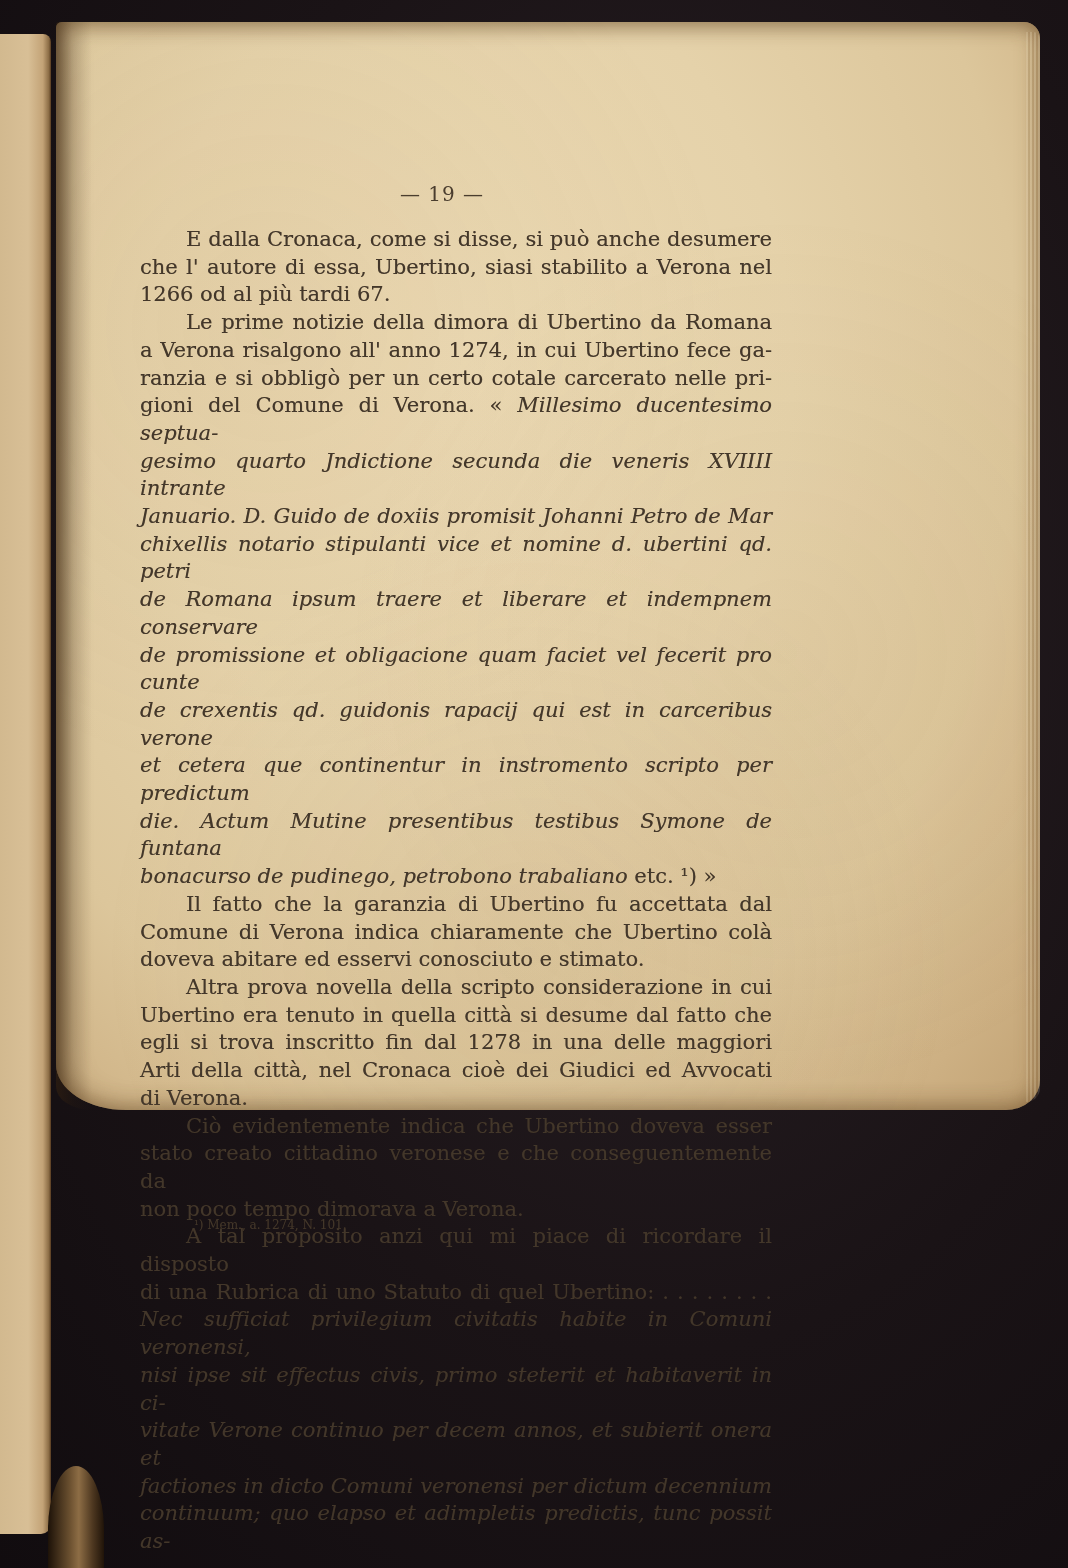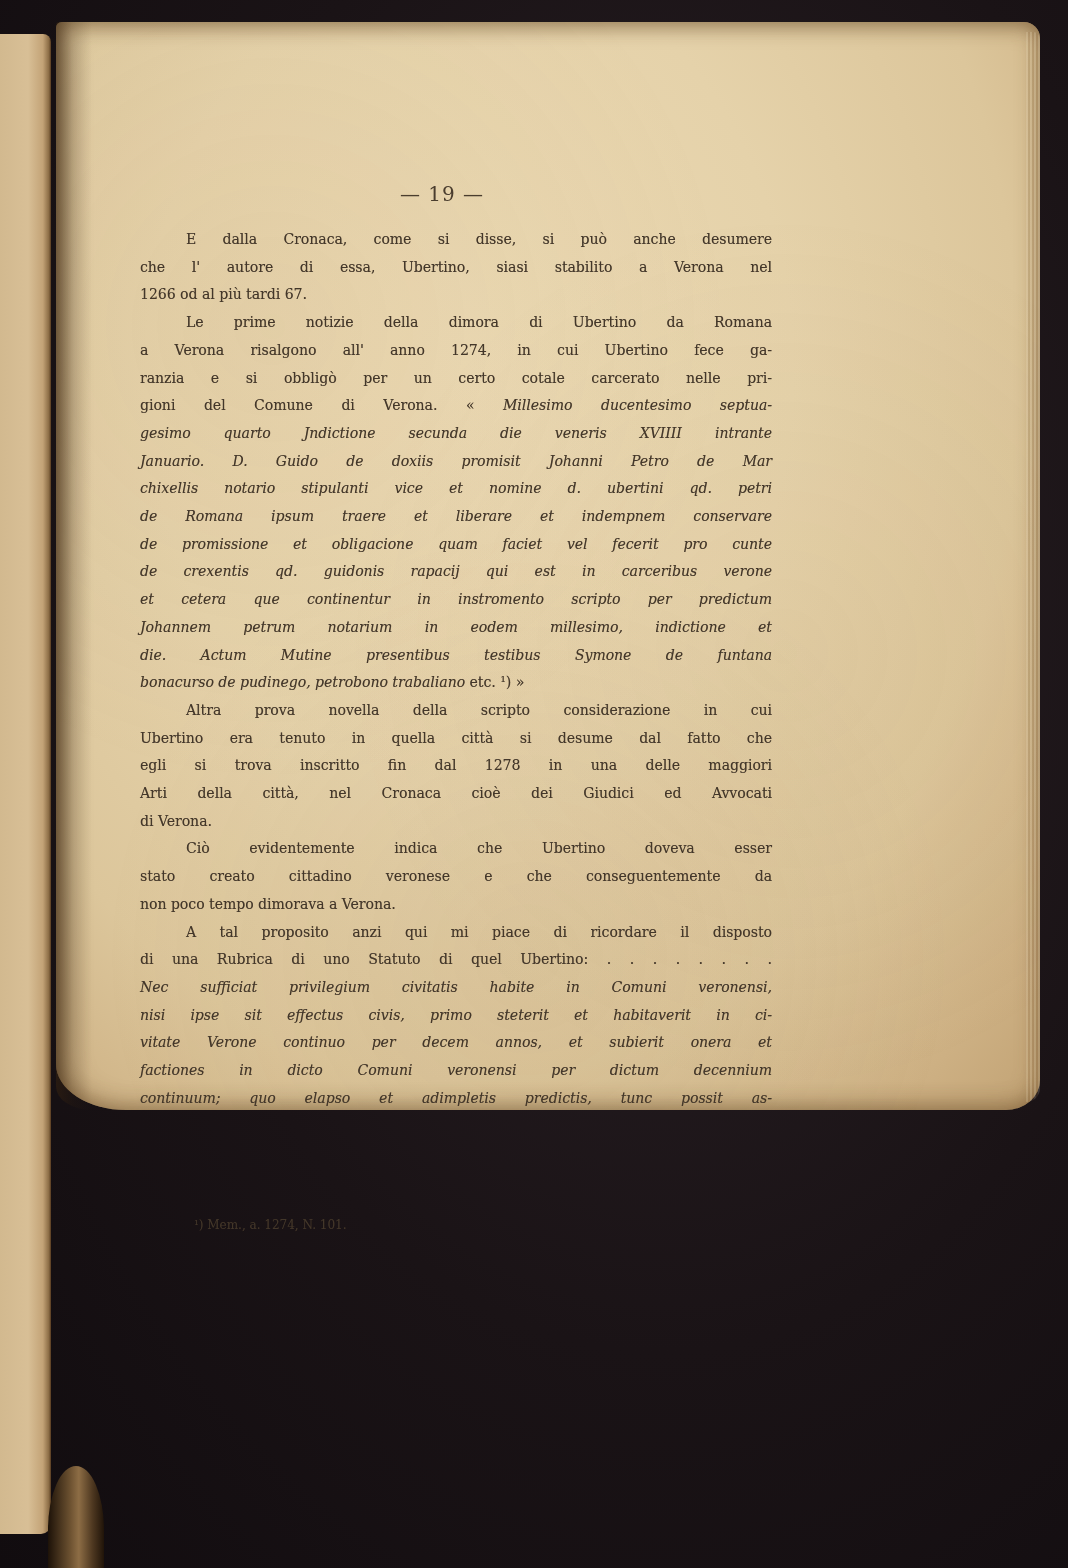--- a/index.html
+++ b/index.html
@@ -47,21 +47,21 @@
     border-radius: 0 14px 28px 0; opacity:.65; pointer-events:none;
     background: repeating-linear-gradient(to right, rgba(250,240,215,.25) 0 2px, rgba(150,115,75,.30) 2px 4px);
   }
   .pgnum {
     position:absolute; left:84px; top:160px; width:604px;
     text-align:center; font-size:20px; letter-spacing:1px;
     color:#4a3d2e;
   }
   .bodytext {
     position:absolute; left:84px; top:204px; width:632px;
-    font-size:14px; line-height:27.7px; color:#43372a;
+    font-size:21px; line-height:27.7px; color:#43372a;
     text-shadow: 0.2px 0.2px 0.3px rgba(60,45,30,.45);
   }
   .line { min-height:27.7px; }
   .just { text-align:justify; text-align-last:justify; }
   .ind  { text-indent:46px; }
   .it   { font-style:italic; }
   .footnote {
     position:absolute; left:84px; top:1196px; width:632px;
     font-size:12px; color:#43372a; text-indent:54px;
     text-shadow: 0.2px 0.2px 0.3px rgba(60,45,30,.45);
@@ -89,23 +89,27 @@
           <div class="line just"><span>a Verona risalgono all' anno 1274, in cui Ubertino fece ga-</span></div>
           <div class="line just"><span>ranzia e si obbligò per un certo cotale carcerato nelle pri-</span></div>
           <div class="line just"><span>gioni del Comune di Verona. « </span><span class="it">Millesimo ducentesimo septua-</span></div>
           <div class="line just"><span class="it">gesimo quarto Jndictione secunda die veneris XVIIII intrante</span></div>
           <div class="line just"><span class="it">Januario. D. Guido de doxiis promisit Johanni Petro de Mar</span></div>
           <div class="line just"><span class="it">chixellis notario stipulanti vice et nomine d. ubertini qd. petri</span></div>
           <div class="line just"><span class="it">de Romana ipsum traere et liberare et indempnem conservare</span></div>
           <div class="line just"><span class="it">de promissione et obligacione quam faciet vel fecerit pro cunte</span></div>
           <div class="line just"><span class="it">de crexentis qd. guidonis rapacij qui est in carceribus verone</span></div>
           <div class="line just"><span class="it">et cetera que continentur in instromento scripto per predictum</span></div>
-          <div class="line just"><span class="it">Johannem petrum notarium in eodem millesimo, indictione et</span></div>
           <div class="line just"><span class="it">die. Actum Mutine presentibus testibus Symone de funtana</span></div>
           <div class="line"><span class="it">bonacurso de pudinego, petrobono trabaliano</span><span> etc. ¹) »</span></div>
+        </div>
+        <div>
+          <div class="line just ind"><span>Il fatto che la garanzia di Ubertino fu accettata dal</span></div>
+          <div class="line just"><span>Comune di Verona indica chiaramente che Ubertino colà</span></div>
+          <div class="line"><span>doveva abitare ed esservi conosciuto e stimato.</span></div>
         </div>
         <div>
           <div class="line just ind"><span>Altra prova novella della scripto considerazione in cui</span></div>
           <div class="line just"><span>Ubertino era tenuto in quella città si desume dal fatto che</span></div>
           <div class="line just"><span>egli si trova inscritto fin dal 1278 in una delle maggiori</span></div>
           <div class="line just"><span>Arti della città, nel Cronaca cioè dei Giudici ed Avvocati</span></div>
           <div class="line"><span>di Verona.</span></div>
         </div>
         <div>
           <div class="line just ind"><span>Ciò evidentemente indica che Ubertino doveva esser</span></div>

